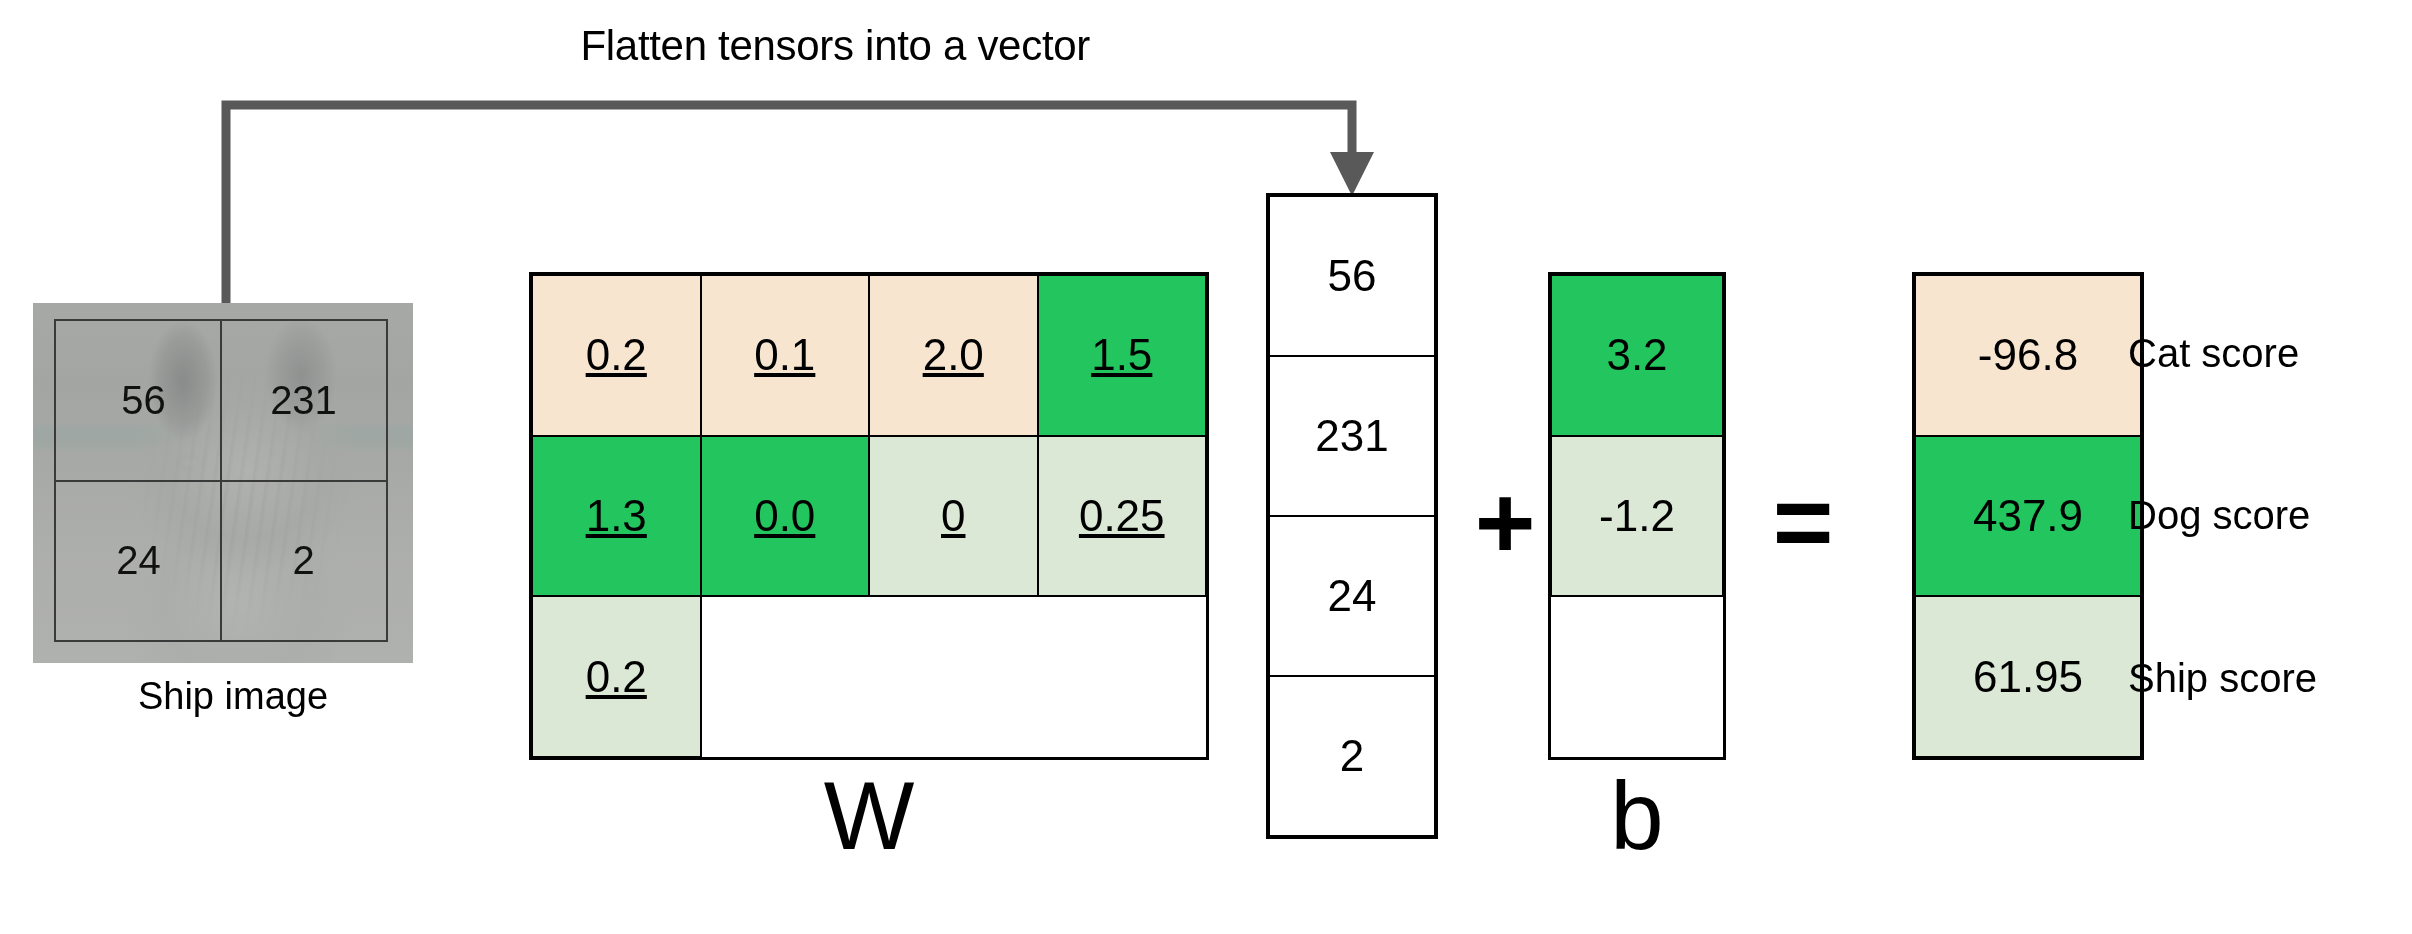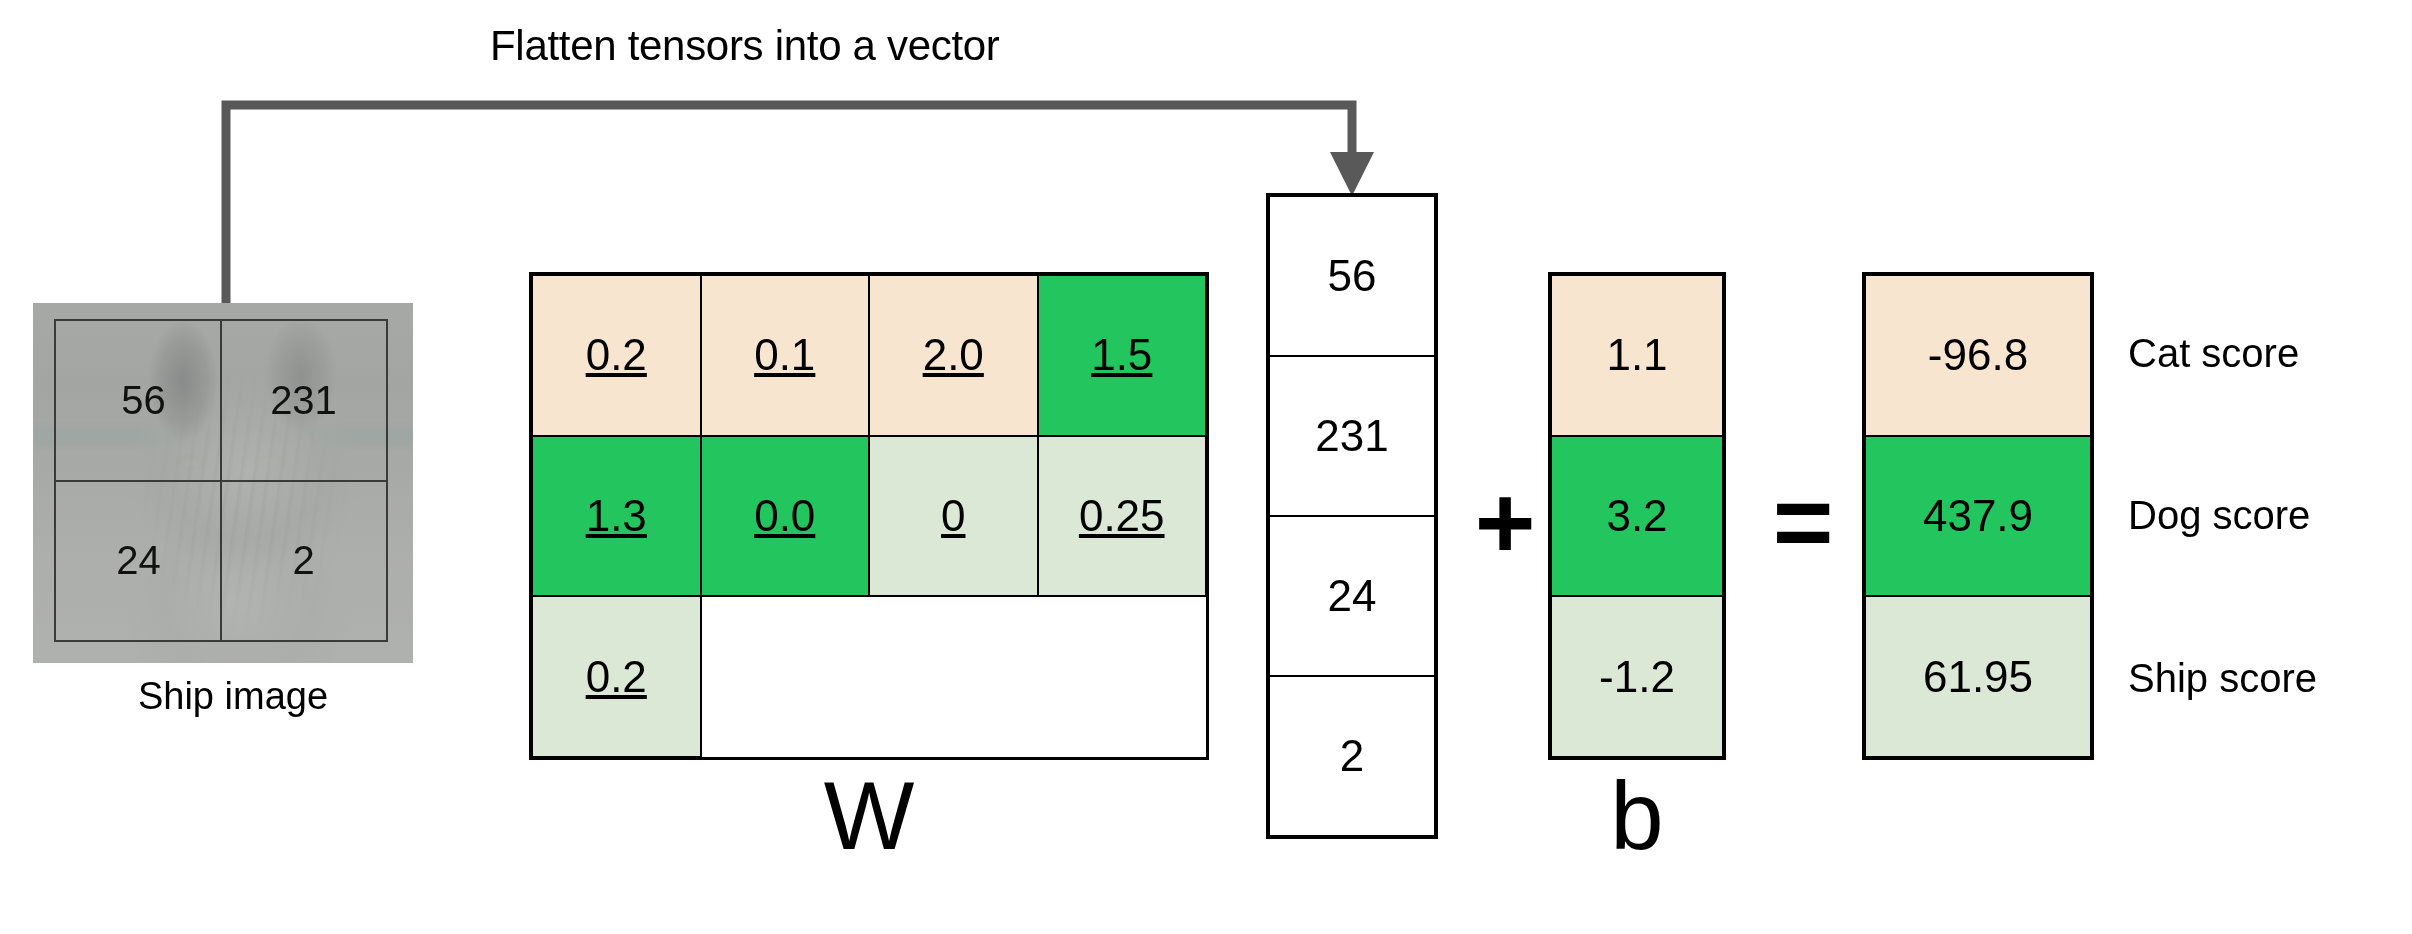--- a/index.html
+++ b/index.html
@@ -21,21 +21,21 @@
     width: 2412px;
     height: 934px;
   }
 
   
   .title {
     position: absolute;
     left: 490px;
     top: 22px;
     width: 600px;
-    text-align: left;
+    text-align: right;
     font-size: 42px;
     line-height: 48px;
     letter-spacing: -0.3px;
     white-space: nowrap;
   }
 
   
   .arrow-svg {
     position: absolute;
     left: 0; top: 0;
@@ -246,21 +246,21 @@
     top: 766px;
     width: 178px;
     text-align: center;
     font-size: 96px;
     line-height: 100px;
   }
 
   
   .r-wrap {
     position: absolute;
-    left: 1862px;
+    left: 1912px;
     top: 272px;
     width: 276px;
     height: 488px;
   }
   .r-grid {
     width: 232px;
     height: 488px;
     display: grid;
     grid-template-rows: repeat(3, 1fr);
     border: 3px solid #000000;
@@ -340,21 +340,20 @@
       <div class="x-cell">231</div>
       <div class="x-cell">24</div>
       <div class="x-cell">2</div>
     </div>
   </div>
 
   <div class="op op-plus">+</div>
 
   <div class="b-wrap">
     <div class="b-grid">
-      <div class="b-cell row-cat">1.1</div>
       <div class="b-cell row-dog">3.2</div>
       <div class="b-cell row-ship">-1.2</div>
     </div>
   </div>
   <div class="b-label">b</div>
 
   <div class="op op-equal">=</div>
 
   <div class="r-wrap">
     <div class="r-grid">

